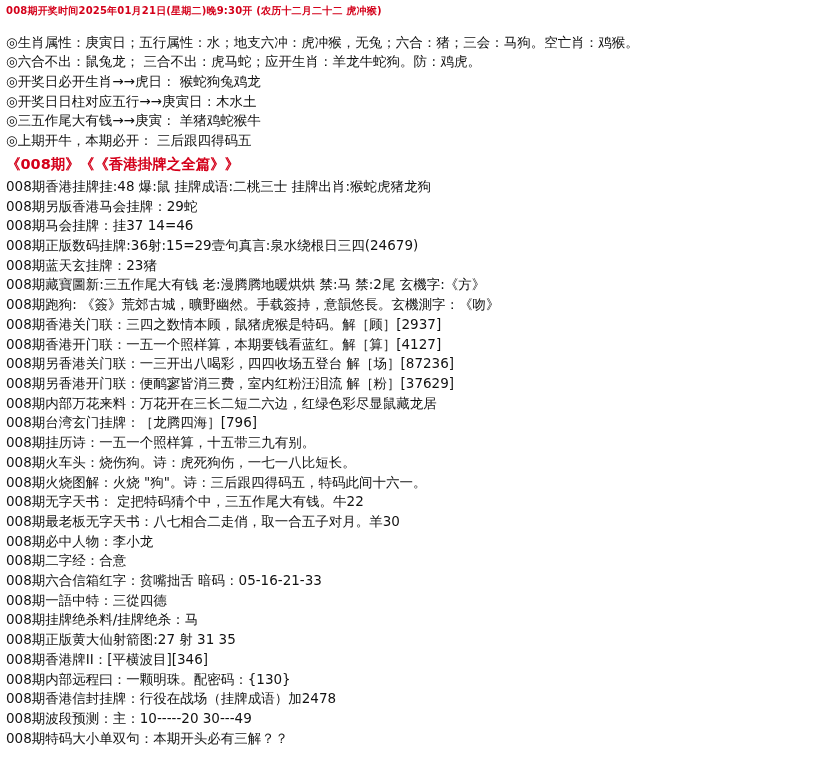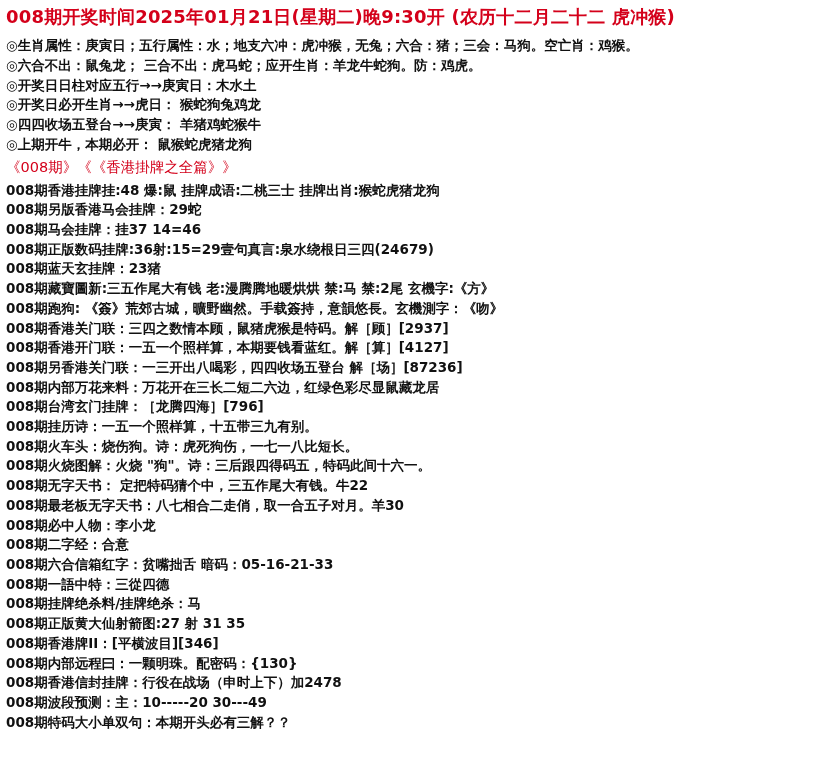--- a/index.html
+++ b/index.html
@@ -15,78 +15,79 @@
     color: #111111;
     line-height: 1.46;
   }
   .page {
     padding: 4px 6px 8px 6px;
   }
   .line {
     white-space: nowrap;
     overflow: hidden;
   }
-  .black   { color: #111111; font-weight: bold; }
+  .black   { color: #111111; }
   .header-line {
     color: #d4001a;
     font-weight: bold;
-    font-size: 18px;
+    font-size: 10px;
     letter-spacing: 0.2px;
-    margin-bottom: 6px;
+    margin-bottom: 14px;
   }
   .title-line {
     color: #d4001a;
-    font-weight: normal;
+    font-weight: bold;
     font-size: 14.5px;
     margin: 3px 0 2px 0;
   }
 </style>
 </head>
 <body>
 
 <div class="page">
 
   <div class="line header-line">008期开奖时间2025年01月21日(星期二)晚9:30开 (农历十二月二十二  虎冲猴)</div>
 
   <div>
     <div class="line black">◎生肖属性：庚寅日；五行属性：水；地支六冲：虎冲猴，无兔；六合：猪；三会：马狗。空亡肖：鸡猴。</div>
     <div class="line black">◎六合不出：鼠兔龙；  三合不出：虎马蛇；应开生肖：羊龙牛蛇狗。防：鸡虎。</div>
+    <div class="line black">◎开奖日必开生肖→→虎日：   猴蛇狗兔鸡龙</div>
     <div class="line black">◎开奖日日柱对应五行→→庚寅日：木水土</div>
-    <div class="line black">◎开奖日必开生肖→→虎日：   猴蛇狗兔鸡龙</div>
-    <div class="line black">◎四四收场五登台→→庚寅：  羊猪鸡蛇猴牛</div>
-    <div class="line black">◎上期开牛，本期必开：  鼠猴蛇虎猪龙狗</div>
+    <div class="line black">◎三五作尾大有钱→→庚寅：  羊猪鸡蛇猴牛</div>
+    <div class="line black">◎上期开牛，本期必开：  三后跟四得码五</div>
   </div>
 
   <div class="line title-line">《008期》《《香港掛牌之全篇》》</div>
 
   <div>
     <div class="line black">008期香港挂牌挂:48 爆:鼠  挂牌成语:二桃三士  挂牌出肖:猴蛇虎猪龙狗</div>
     <div class="line black">008期另版香港马会挂牌：29蛇</div>
     <div class="line black">008期马会挂牌：挂37  14=46</div>
     <div class="line black">008期正版数码挂牌:36射:15=29壹句真言:泉水绕根日三四(24679)</div>
     <div class="line black">008期蓝天玄挂牌：23猪</div>
     <div class="line black">008期藏寶圖新:三五作尾大有钱  老:漫腾腾地暖烘烘  禁:马  禁:2尾  玄機字:《方》</div>
     <div class="line black">008期跑狗:  《簽》荒郊古城，曠野幽然。手载簽持，意韻悠長。玄機測字：《吻》</div>
     <div class="line black">008期香港关门联：三四之数情本顾，鼠猪虎猴是特码。解［顾］[2937]</div>
     <div class="line black">008期香港开门联：一五一个照样算，本期要钱看蓝红。解［算］[4127]</div>
     <div class="line black">008期另香港关门联：一三开出八喝彩，四四收场五登台  解［场］[87236]</div>
+    <div class="line black">008期另香港开门联：便鸸寥皆消三费，室内红粉汪泪流  解［粉］[37629]</div>
     <div class="line black">008期内部万花来料：万花开在三长二短二六边，红绿色彩尽显鼠藏龙居</div>
     <div class="line black">008期台湾玄门挂牌：［龙腾四海］[796]</div>
     <div class="line black">008期挂历诗：一五一个照样算，十五带三九有别。</div>
     <div class="line black">008期火车头：烧伤狗。诗：虎死狗伤，一七一八比短长。</div>
     <div class="line black">008期火烧图解：火烧 "狗"。诗：三后跟四得码五，特码此间十六一。</div>
     <div class="line black">008期无字天书：    定把特码猜个中，三五作尾大有钱。牛22</div>
     <div class="line black">008期最老板无字天书：八七相合二走俏，取一合五子对月。羊30</div>
     <div class="line black">008期必中人物：李小龙</div>
     <div class="line black">008期二字经：合意</div>
     <div class="line black">008期六合信箱红字：贫嘴拙舌  暗码：05-16-21-33</div>
     <div class="line black">008期一語中特：三從四德</div>
     <div class="line black">008期挂牌绝杀料/挂牌绝杀：马</div>
     <div class="line black">008期正版黄大仙射箭图:27  射  31  35</div>
     <div class="line black">008期香港牌II：[平横波目][346]</div>
     <div class="line black">008期内部远程曰：一颗明珠。配密码：{130}</div>
-    <div class="line black">008期香港信封挂牌：行役在战场（申时上下）加2478</div>
+    <div class="line black">008期香港信封挂牌：行役在战场（挂牌成语）加2478</div>
     <div class="line black">008期波段预测：主：10-----20  30---49</div>
     <div class="line black">008期特码大小单双句：本期开头必有三解？？</div>
 
   </div>
 
 </div>
 
 </body></html>

